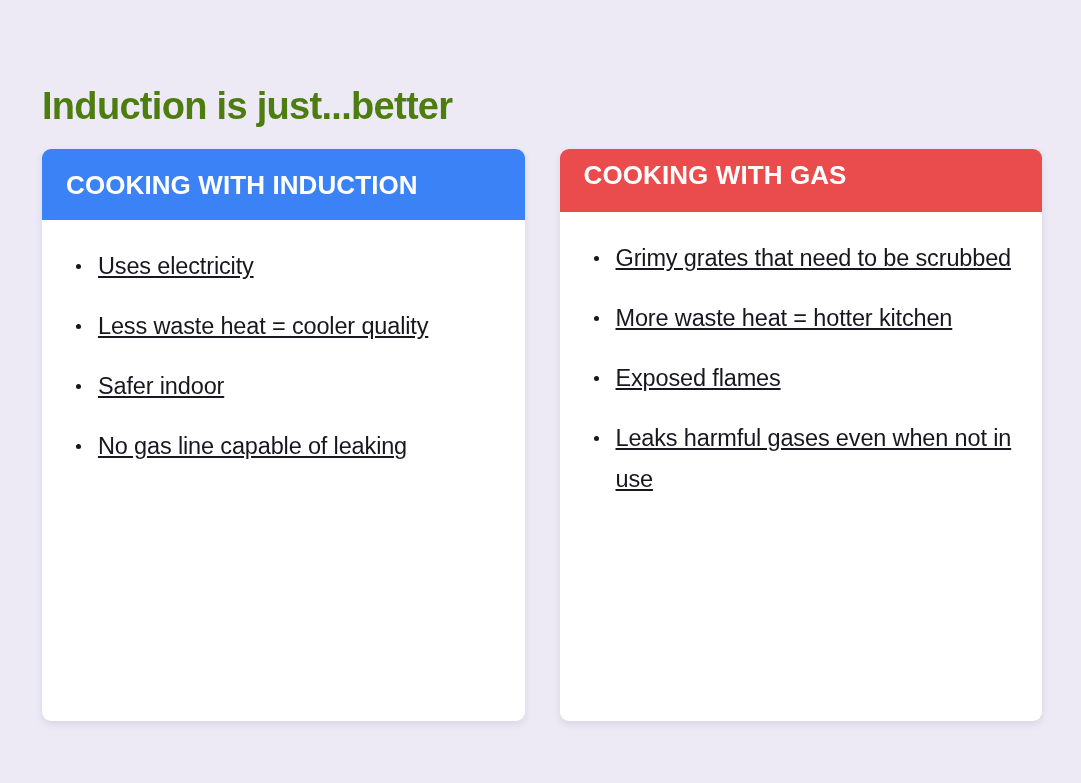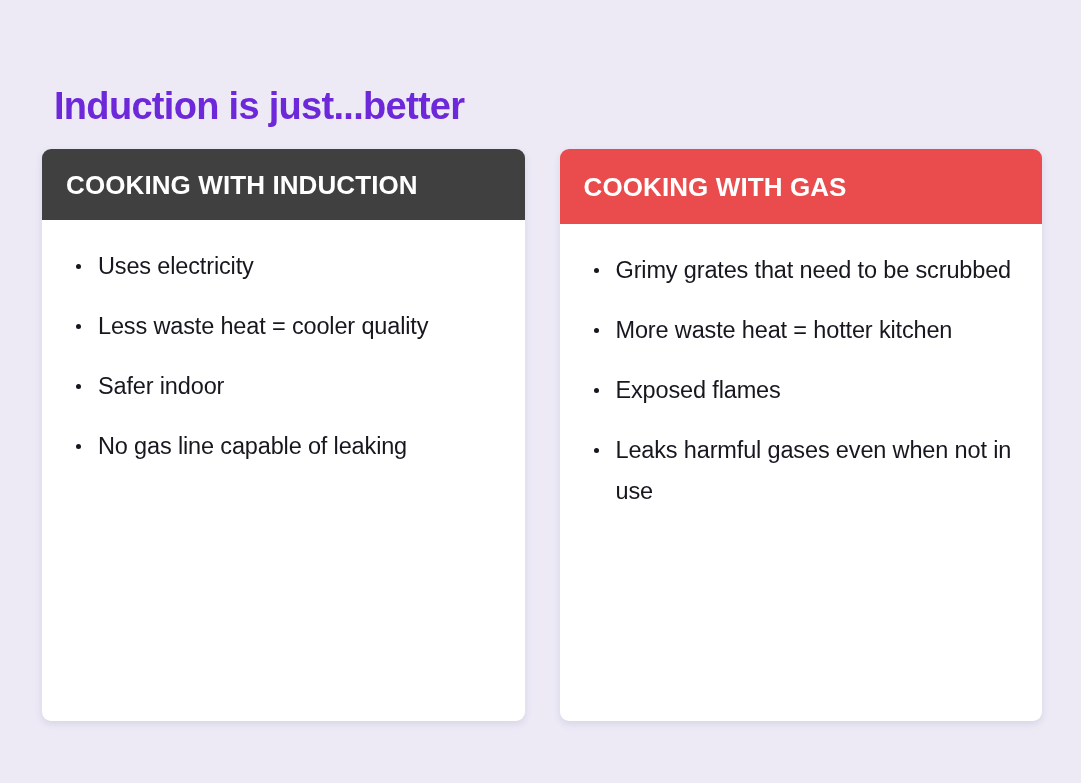--- a/index.html
+++ b/index.html
@@ -21,25 +21,24 @@
     height: 783px;
     box-sizing: border-box;
   }
 
   .page-title {
     position: absolute;
     left: 42px;
     top: 58px;
     font-size: 38px;
     font-weight: 700;
-    color: #6d28d9;
+    color: #4d7c0f;
     letter-spacing: -0.7px;
     line-height: 46px;
     white-space: nowrap;
-    margin-left: 12px;
   }
 
   .cards {
     position: absolute;
     left: 42px;
     top: 149px;
     width: 1000px;
     display: flex;
     gap: 35px;
   }
@@ -64,25 +63,25 @@
     font-size: 26px;
     font-weight: 700;
     color: #ffffff;
     letter-spacing: 0.1px;
     line-height: 32px;
     text-transform: uppercase;
     white-space: nowrap;
   }
 
   .card--induction .card-header {
-    background: #404040;
+    background: #3b82f6;
   }
   .card--gas .card-header {
     background: #ea4b4c;
-    padding-top: 22px;
+    padding-top: 10px;
     padding-bottom: 21px;
   }
 
   .card-body {
     padding: 26px 28px 30px 28px;
     flex: 1 1 auto;
   }
 
   .bullet-list {
     list-style: none;
@@ -91,20 +90,21 @@
   }
 
   .bullet-item {
     position: relative;
     padding-left: 28px;
     margin-bottom: 19px;
     font-size: 23.5px;
     line-height: 41px;
     color: #18161e;
     letter-spacing: -0.15px;
+    text-decoration: underline;
   }
   .bullet-item:last-child {
     margin-bottom: 0;
     margin-top: 18px;
   }
 
   .bullet-dot {
     position: absolute;
     left: 6px;
     top: 18px;

